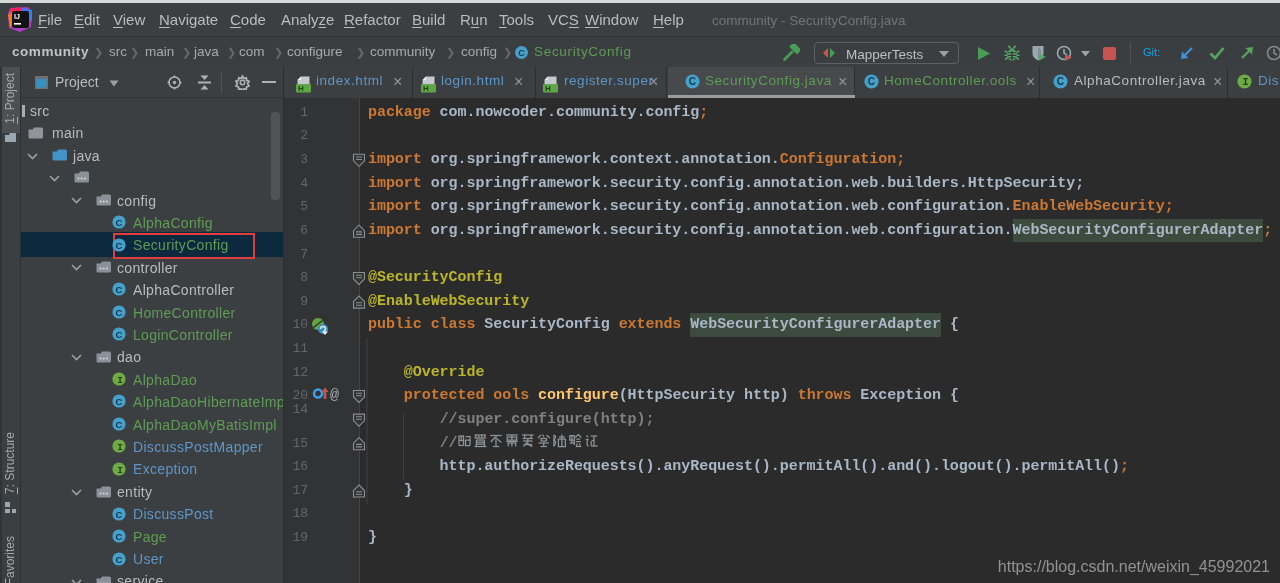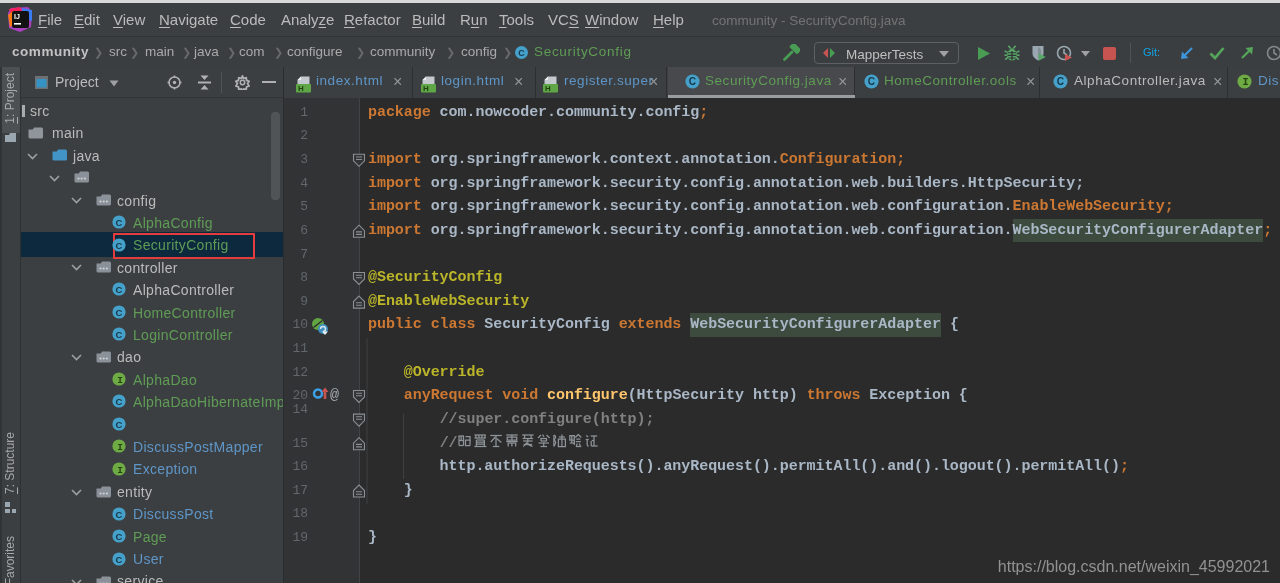--- a/index.html
+++ b/index.html
@@ -203,20 +203,21 @@
     <div class="trow" style="left:117px;top:190px">config</div>
     <div class="trow tg" style="left:133px;top:212px">AlphaConfig</div>
     <div class="trow tg" style="left:133px;top:234px">SecurityConfig</div>
     <div class="trow" style="left:117px;top:257px">controller</div>
     <div class="trow" style="left:133px;top:279px">AlphaController</div>
     <div class="trow tg" style="left:133px;top:302px">HomeController</div>
     <div class="trow tg" style="left:133px;top:324px">LoginController</div>
     <div class="trow" style="left:117px;top:346px">dao</div>
     <div class="trow tg" style="left:133px;top:369px">AlphaDao</div>
     <div class="trow tg" style="left:133px;top:391px">AlphaDaoHibernateImpl</div>
+    <div class="trow tg" style="left:133px;top:414px">AlphaDaoMyBatisImpl</div>
     <div class="trow tb" style="left:133px;top:436px">DiscussPostMapper</div>
     <div class="trow tb" style="left:133px;top:458px">Exception</div>
     <div class="trow" style="left:117px;top:481px">entity</div>
     <div class="trow tb" style="left:133px;top:503px">DiscussPost</div>
     <div class="trow tg" style="left:133px;top:526px">Page</div>
     <div class="trow tb" style="left:133px;top:548px">User</div>
     <div class="trow" style="left:117px;top:570px">service</div>
   </div>
   <div class="abs" style="left:113px;top:233px;width:142px;height:26px;border:2.5px solid #e23c3c"></div>
   <svg class="abs" style="left:21px;top:98px" width="263" height="485" viewBox="0 0 263 485">
@@ -362,21 +363,21 @@
     <div class="lnum" style="top:526.0px;left:284px">19</div>
     <div class="cl" style="top:100.7px"><span class="kw">package</span> com.nowcoder.community.config<span class="kw">;</span></div>
     <div class="cl" style="top:147.9px"><span class="kw">import</span> org.springframework.context.annotation.<span class="kw">Configuration;</span></div>
     <div class="cl" style="top:171.6px"><span class="kw">import</span> org.springframework.security.config.annotation.web.builders.HttpSecurity;</div>
     <div class="cl" style="top:195.2px"><span class="kw">import</span> org.springframework.security.config.annotation.web.configuration.<span class="kw">EnableWebSecurity;</span></div>
     <div class="cl" style="top:218.8px"><span class="kw">import</span> org.springframework.security.config.annotation.web.configuration.<span class="hl">WebSecurityConfigurerAdapter</span><span class="kw">;</span></div>
     <div class="cl" style="top:266.1px"><span class="ann">@SecurityConfig</span></div>
     <div class="cl" style="top:289.7px"><span class="ann">@EnableWebSecurity</span></div>
     <div class="cl" style="top:313.4px"><span class="kw">public class</span> SecurityConfig <span class="kw">extends</span> <span class="hl">WebSecurityConfigurerAdapter</span> {</div>
     <div class="cl" style="top:360.6px">    <span class="ann">@Override</span></div>
-    <div class="cl" style="top:384.3px">    <span class="kw">anyRequest void</span> <span class="mth">configure</span>(HttpSecurity http) <span class="kw">throws</span> Exception {</div>
+    <div class="cl" style="top:384.3px">    <span class="kw">protected ools</span> <span class="mth">configure</span>(HttpSecurity http) <span class="kw">throws</span> Exception {</div>
     <div class="cl" style="top:407.9px">        <span class="cmt">//super.configure(http);</span></div>
     <div class="cl" style="top:431.5px">        <span class="cmt">//</span></div>
     <div class="cl" style="top:455.2px">        http.authorizeRequests().anyRequest().permitAll().and().logout().permitAll()<span class="kw">;</span></div>
     <div class="cl" style="top:478.8px">    }</div>
     <div class="cl" style="top:526.1px">}</div>
   </div>
   <svg class="abs" style="left:284px;top:100px" width="996" height="485" viewBox="0 0 996 485">
     <defs>
       <g id="folddn">
           <path d="M0.5 0.5 H11.5 V7 L6 12.5 L0.5 7 Z" fill="#313335" stroke="#8c9093" stroke-width="1.1"></path>

